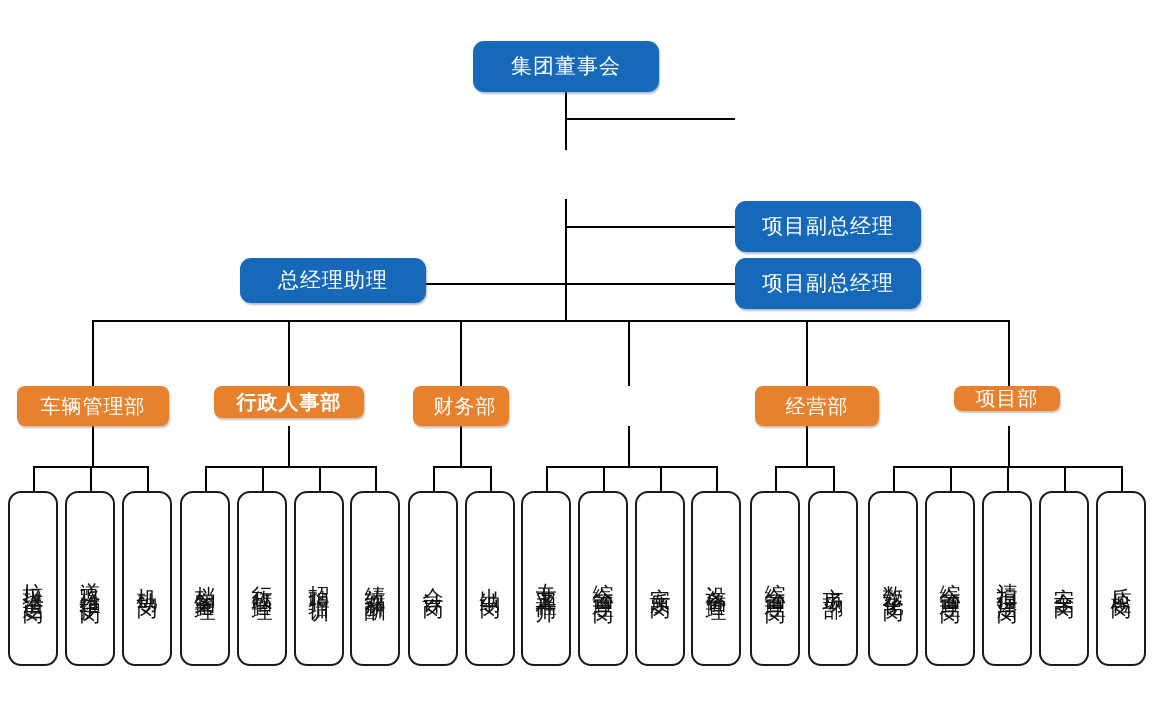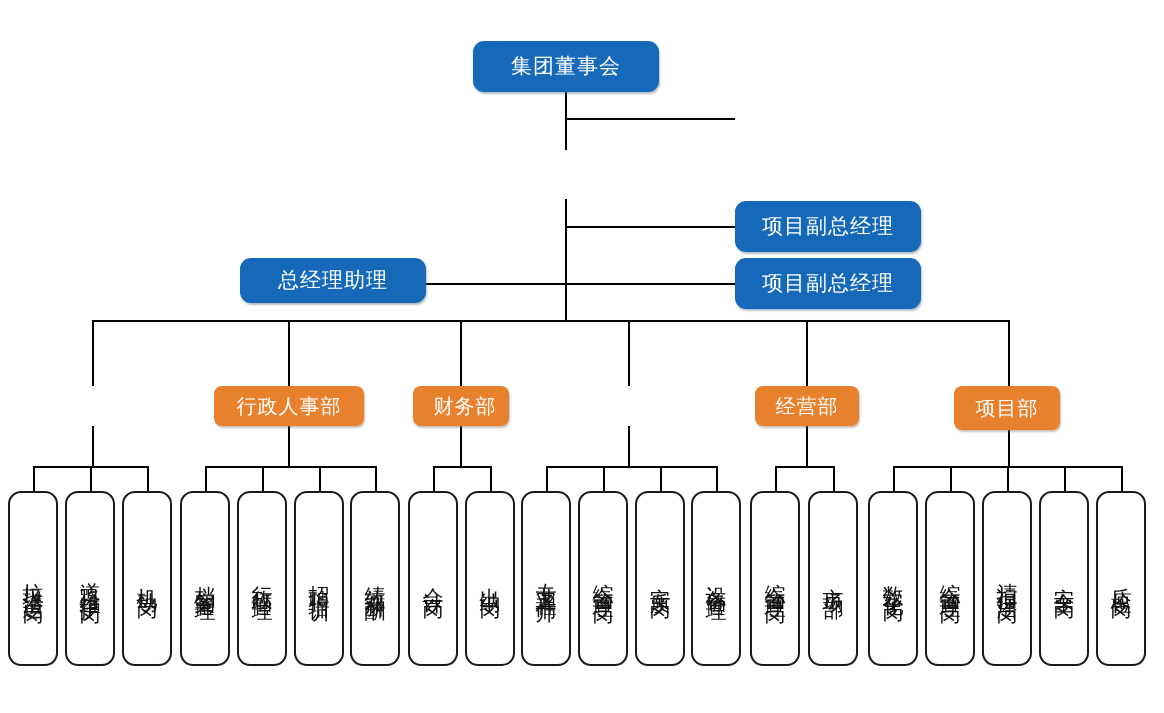--- a/index.html
+++ b/index.html
@@ -133,29 +133,30 @@
   <div class="node blue" style="left:473px; top:41px; width:186px; height:51px;">集团董事会</div>
 
 
 
   <div class="node blue" style="left:735px; top:201px; width:186px; height:51px;">项目副总经理</div>
 
   <div class="node blue" style="left:240px; top:258px; width:186px; height:45px;">总经理助理</div>
 
   <div class="node blue" style="left:735px; top:258px; width:186px; height:51px;">项目副总经理</div>
 
+  <div class="node orange" style="left:17px; top:386px; width:152px; height:40px;">车辆管理部</div>
 
-  <div class="node orange" style="left:214px; top:386px; width:150px; height:40px;">行政人事部</div>
+  <div class="node orange" style="left:214px; top:386px; width:150px; height:32px;font-weight:bold;">行政人事部</div>
 
   <div class="node orange" style="left:413px; top:386px; width:96px; height:40px;padding-left:8px;">财务部</div>
 
 
-  <div class="node orange" style="left:755px; top:386px; width:104px; height:40px;">经营部</div>
+  <div class="node orange" style="left:755px; top:386px; width:124px; height:40px;">经营部</div>
 
-  <div class="node orange" style="left:954px; top:386px; width:106px; height:44px;">项目部</div>
+  <div class="node orange" style="left:954px; top:386px; width:106px; height:25px;">项目部</div>
 
   <div class="leaf" style="left:8px;    top:491px; width:50px; height:175px;">垃圾清运岗</div>
   <div class="leaf" style="left:65px;   top:491px; width:50px; height:175px;">道路维护岗</div>
   <div class="leaf" style="left:122px;  top:491px; width:50px; height:175px;">机动岗</div>
 
   <div class="leaf" style="left:180px;  top:491px; width:50px; height:175px;">档案管理</div>
   <div class="leaf" style="left:237px;  top:491px; width:50px; height:175px;">行政管理</div>
   <div class="leaf" style="left:294px;  top:491px; width:50px; height:175px;">招聘培训</div>
   <div class="leaf" style="left:350px;  top:491px; width:50px; height:175px;">绩效薪酬</div>
 

